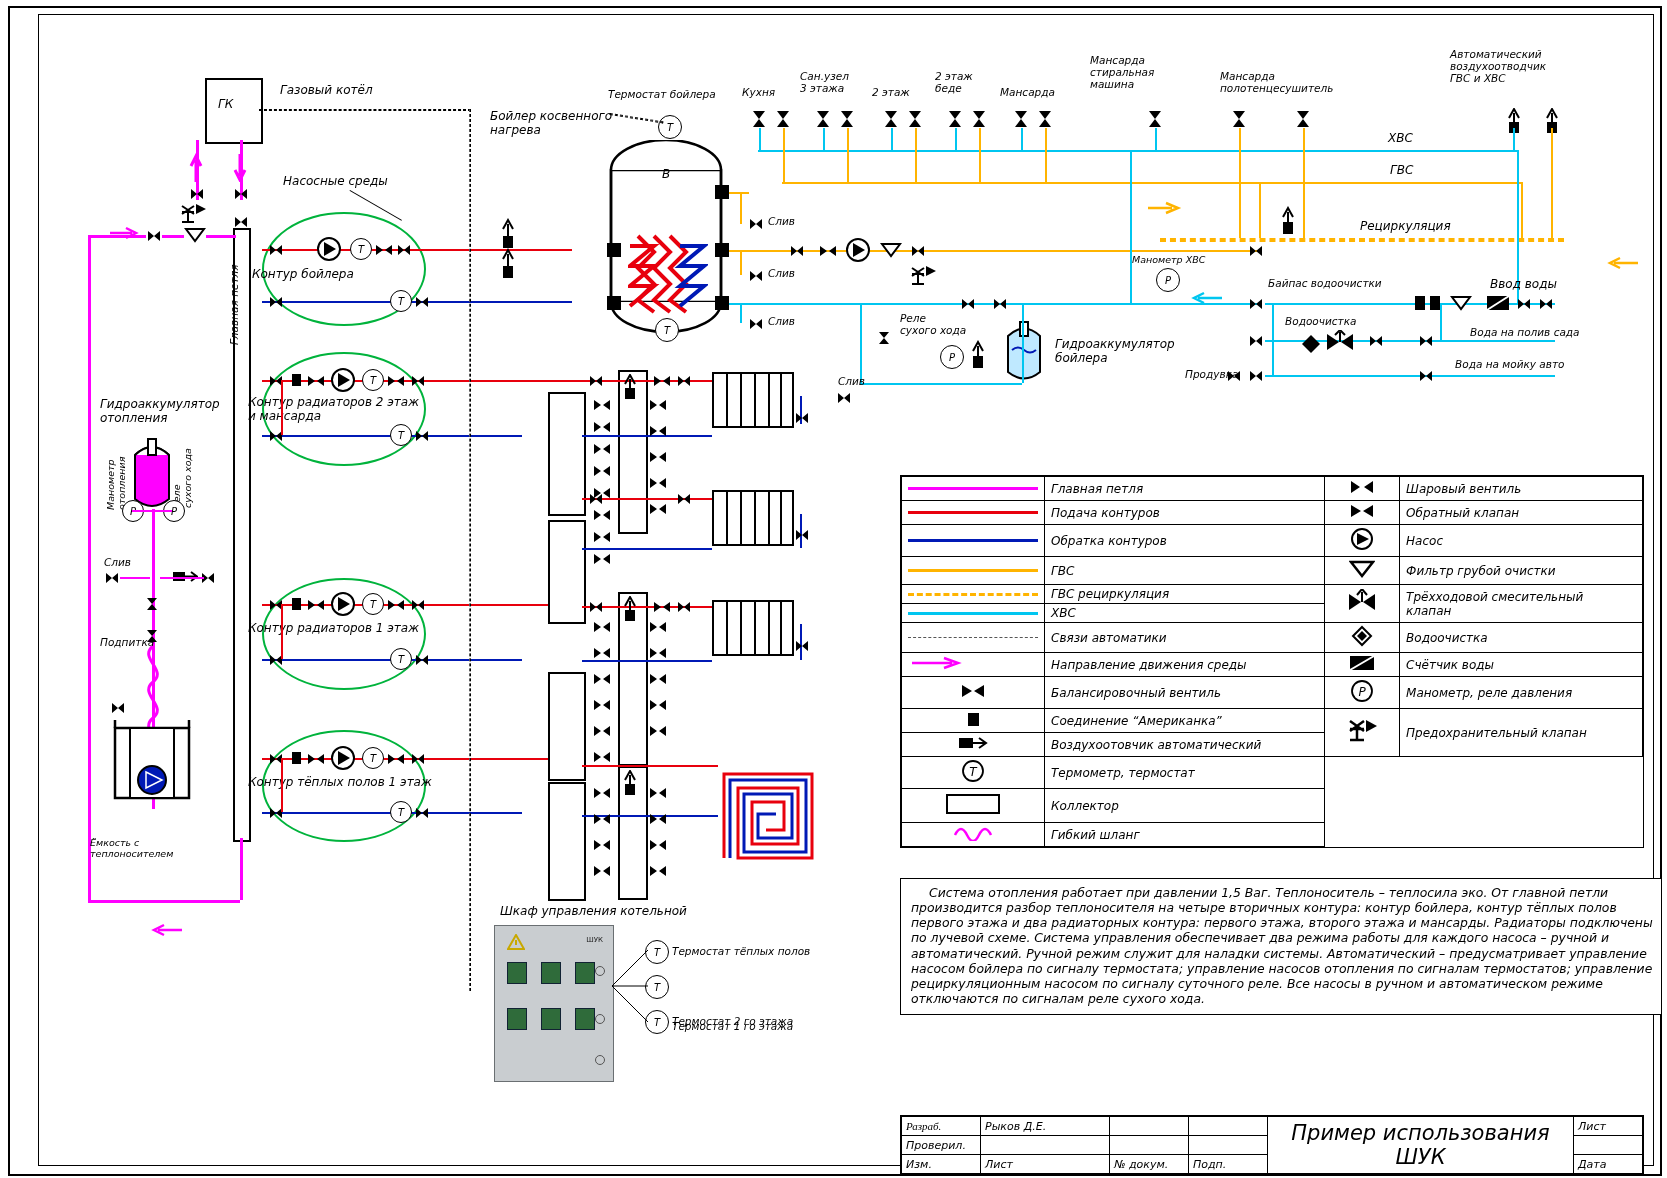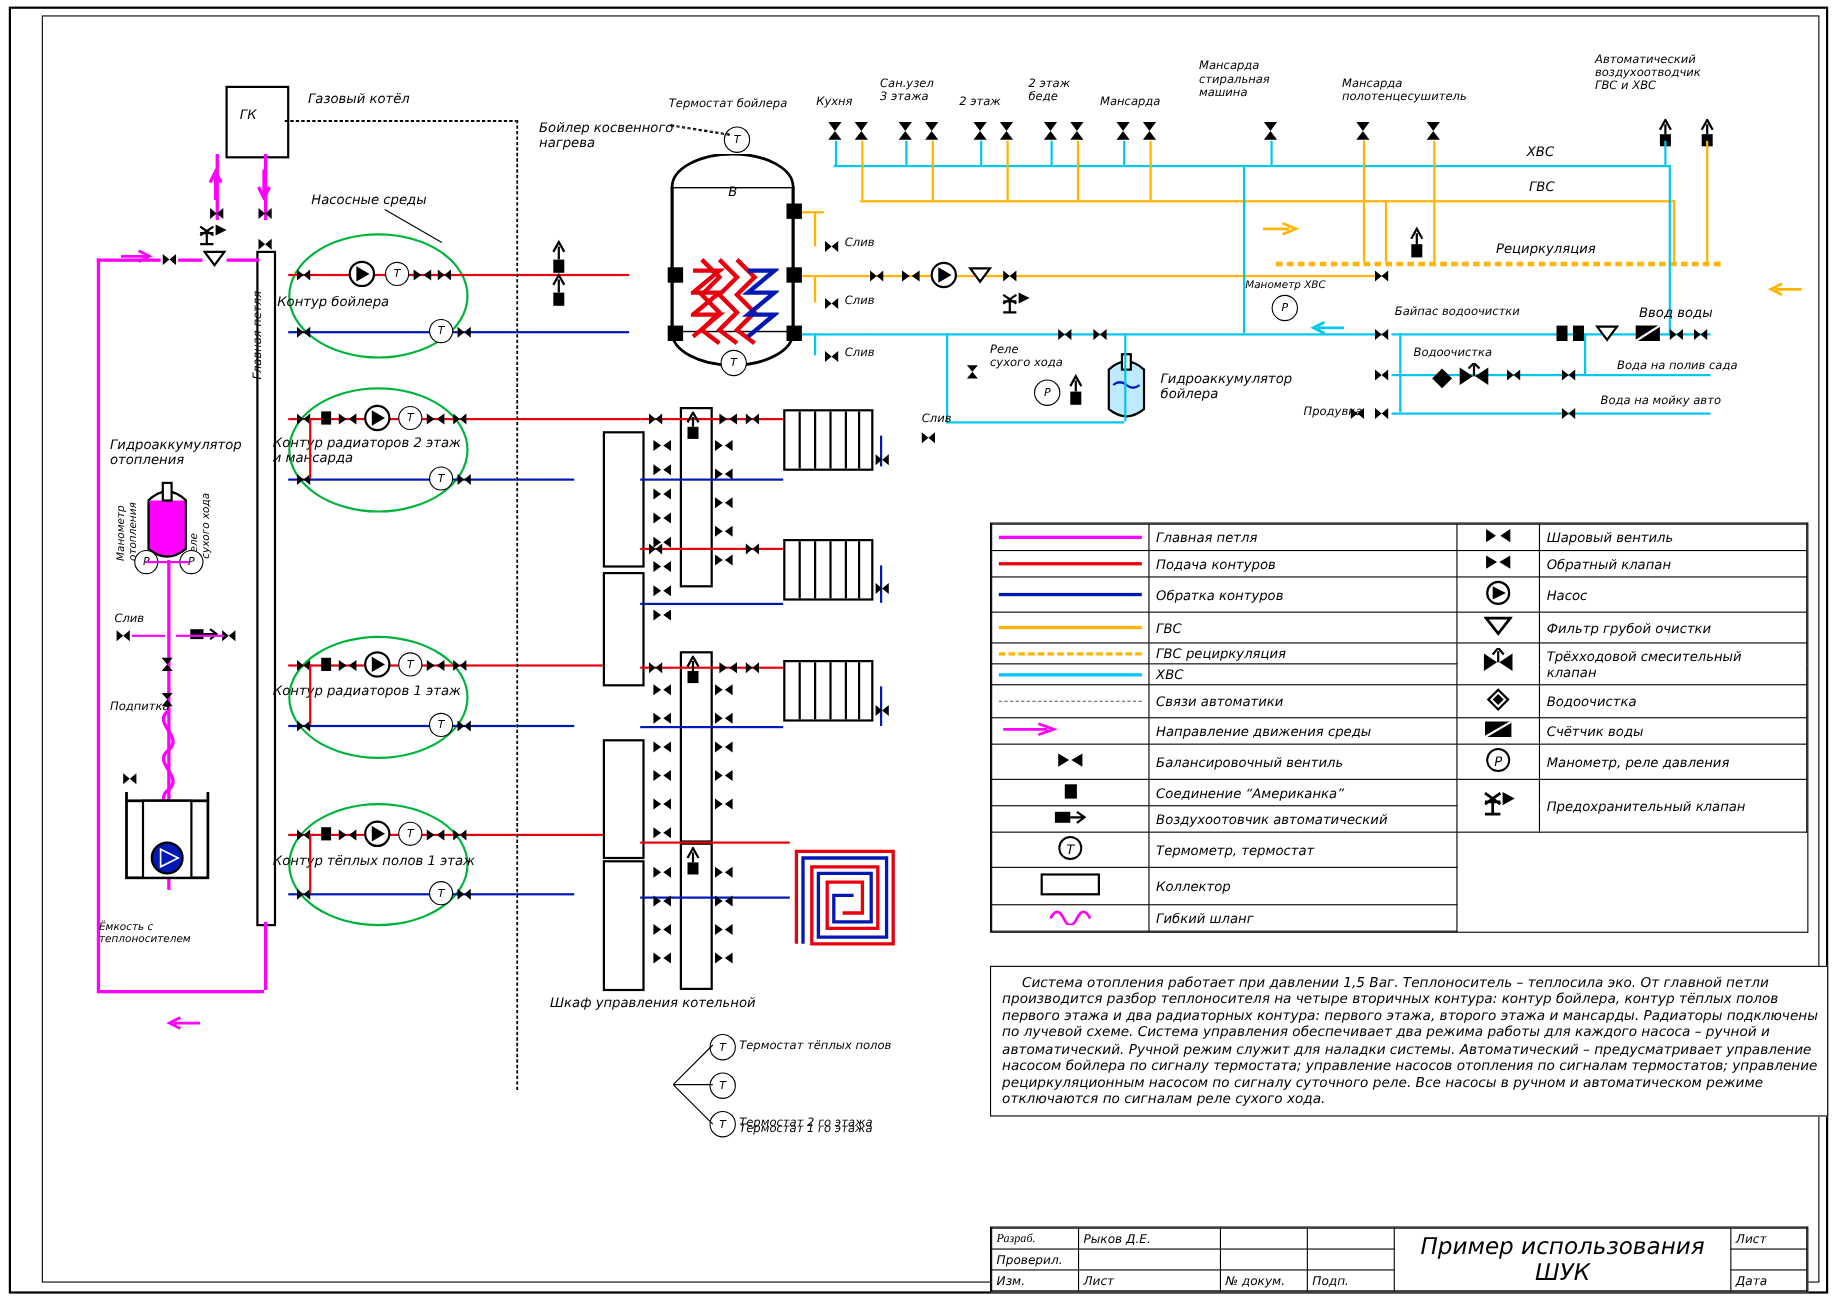--- a/index.html
+++ b/index.html
@@ -844,20 +844,38 @@
   <div class="sym" style="left:622px;top:596px;"><svg width="16" height="26">
         <rect x="3" y="14" width="10" height="11" fill="#000"></rect>
         <path d="M8 14 L8 5 M3 10 L8 1 L13 10" stroke="#000" stroke-width="2" fill="none"></path>
       </svg></div>
   <div class="sym" style="left:622px;top:770px;"><svg width="16" height="26">
         <rect x="3" y="14" width="10" height="11" fill="#000"></rect>
         <path d="M8 14 L8 5 M3 10 L8 1 L13 10" stroke="#000" stroke-width="2" fill="none"></path>
       </svg></div>
 
   <div class="lbl" style="left:500px;top:905px;">Шкаф управления котельной</div>
+  <div class="panel" style="left:494px;top:925px;width:118px;height:155px;">
+    <div style="position:absolute;left:12px;top:8px;width:18px;height:16px;">
+      <svg width="18" height="16">
+          <path d="M9 1 L17 15 L1 15 Z" fill="none" stroke="#c8a800" stroke-width="2"></path>
+          <path d="M9 6 L9 11" stroke="#c8a800" stroke-width="2"></path>
+        </svg>
+    </div>
+    <div style="position:absolute;right:10px;top:10px;font-size:7px;color:#222;">ШУК</div>
+    <div style="position:absolute;left:12px;top:36px;width:18px;height:20px;background:#2f6b3a;border:1px solid #123;"></div>
+    <div style="position:absolute;left:46px;top:36px;width:18px;height:20px;background:#2f6b3a;border:1px solid #123;"></div>
+    <div style="position:absolute;left:80px;top:36px;width:18px;height:20px;background:#2f6b3a;border:1px solid #123;"></div>
+    <div style="position:absolute;left:12px;top:82px;width:18px;height:20px;background:#2f6b3a;border:1px solid #123;"></div>
+    <div style="position:absolute;left:46px;top:82px;width:18px;height:20px;background:#2f6b3a;border:1px solid #123;"></div>
+    <div style="position:absolute;left:80px;top:82px;width:18px;height:20px;background:#2f6b3a;border:1px solid #123;"></div>
+    <div style="position:absolute;right:8px;top:40px;width:8px;height:8px;border:1px solid #555;border-radius:50%;"></div>
+    <div style="position:absolute;right:8px;top:88px;width:8px;height:8px;border:1px solid #555;border-radius:50%;"></div>
+    <div style="position:absolute;right:8px;bottom:16px;width:8px;height:8px;border:1px solid #555;border-radius:50%;"></div>
+  </div>
   <div class="circ" style="left:645px;top:940px;width:22px;height:22px;">T</div>
   <div class="circ" style="left:645px;top:975px;width:22px;height:22px;">T</div>
   <div class="circ" style="left:645px;top:1010px;width:22px;height:22px;">T</div>
   <div class="lbl sm" style="left:672px;top:945px;">Термостат тёплых полов</div>
   <div class="lbl sm" style="left:672px;top:1020px;">Термостат 1 го этажа</div>
   <div class="lbl sm" style="left:672px;top:1015px;">Термостат 2 го этажа</div>
   <div class="sym" style="left:612px;top:940px;">
     <svg width="40" height="92">
         <path d="M0 46 L36 10 M0 46 L36 46 M0 46 L36 82" stroke="#000" stroke-width="1"></path>
       </svg>

